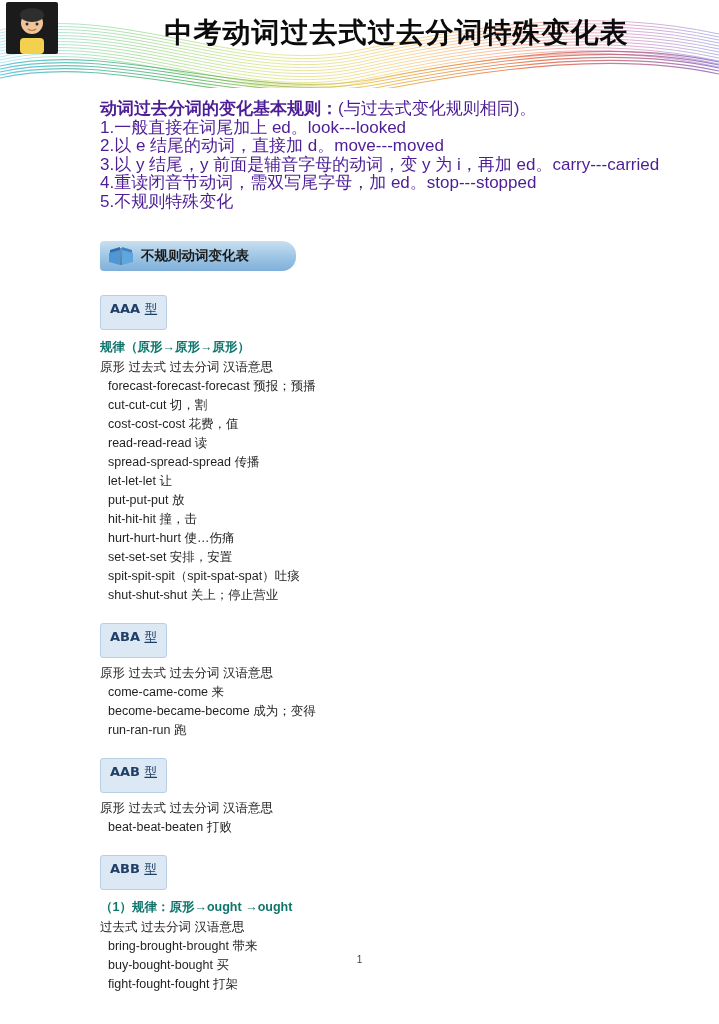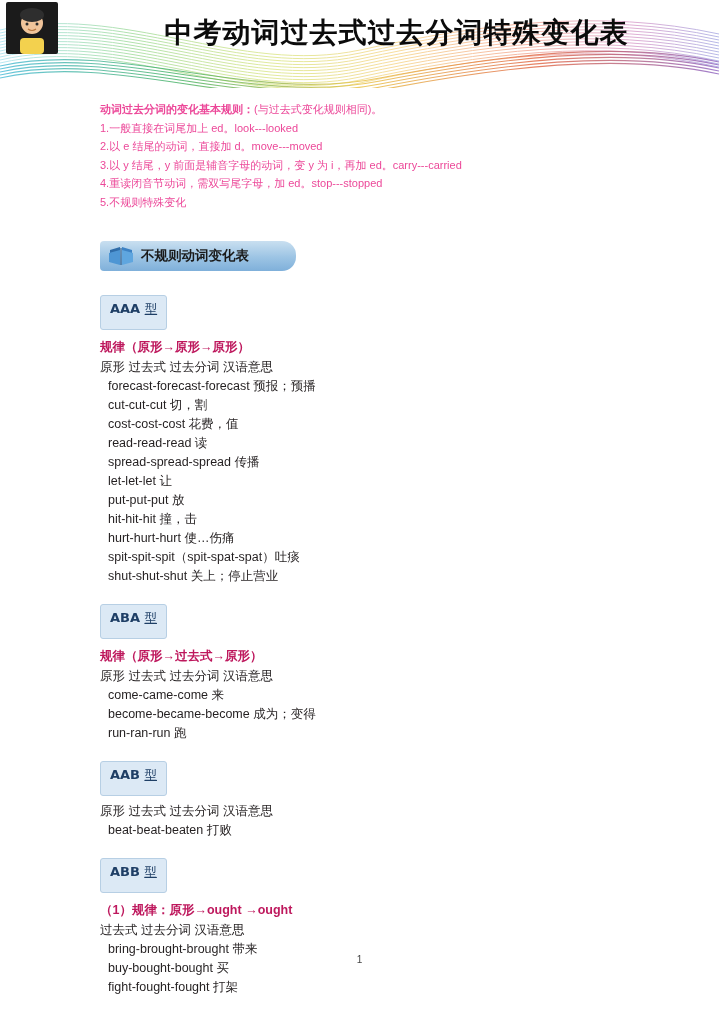--- a/index.html
+++ b/index.html
@@ -52,23 +52,23 @@
 
   
   .content {
     position: absolute;
     top: 100px;
     left: 100px;
     width: 520px;
   }
   .rule-block { margin: 0 0 12px 0; }
   .rule-line {
-    font-size: 11px;
+    font-size: 17px;
     line-height: 18.5px;
-    color: #ec4899;
+    color: #4c1d95;
     white-space: nowrap;
   }
   .rule-line .b { font-weight: bold; }
 
   
   .ribbon {
     margin: 18px 0 14px 0;
     position: relative;
     display: inline-block;
     height: 30px;
@@ -115,21 +115,21 @@
   .type-chip .suffix {
     font-size: 12.5px;
     color: #1f3f66;
     text-decoration: underline;
   }
   .rule-head {
     font-size: 12.5px;
     font-weight: bold;
     line-height: 19px;
     margin: 2px 0 1px 0;
-    color: #be185d;
+    color: #0f766e;
   }
   .col-head {
     font-size: 12.5px;
     line-height: 19px;
     color: #231f20;
   }
   .entry {
     font-size: 12.5px;
     line-height: 19px;
     color: #231f20;
@@ -253,31 +253,31 @@
     <div class="col-head">原形 过去式 过去分词 汉语意思</div>
     <div class="entry">forecast-forecast-forecast 预报；预播</div>
     <div class="entry">cut-cut-cut 切，割</div>
     <div class="entry">cost-cost-cost 花费，值</div>
     <div class="entry">read-read-read 读</div>
     <div class="entry">spread-spread-spread 传播</div>
     <div class="entry">let-let-let 让</div>
     <div class="entry">put-put-put 放</div>
     <div class="entry">hit-hit-hit 撞，击</div>
     <div class="entry">hurt-hurt-hurt 使…伤痛</div>
+    <div class="entry">set-set-set 安排，安置</div>
     <div class="entry">spit-spit-spit（spit-spat-spat）吐痰</div>
     <div class="entry">shut-shut-shut 关上；停止营业</div>
   </div>
 
   
   <div class="group">
     <div class="type-chip">
       <span class="code">ABA</span>
       <span class="suffix">型</span>
     </div>
-    <div class="rule-head">规律（原形→过去式→原形）</div>
     <div class="col-head">原形 过去式 过去分词 汉语意思</div>
     <div class="entry">come-came-come 来</div>
     <div class="entry">become-became-become 成为；变得</div>
     <div class="entry">run-ran-run 跑</div>
   </div>
 
   
   <div class="group">
     <div class="type-chip">
       <span class="code">AAB</span>

